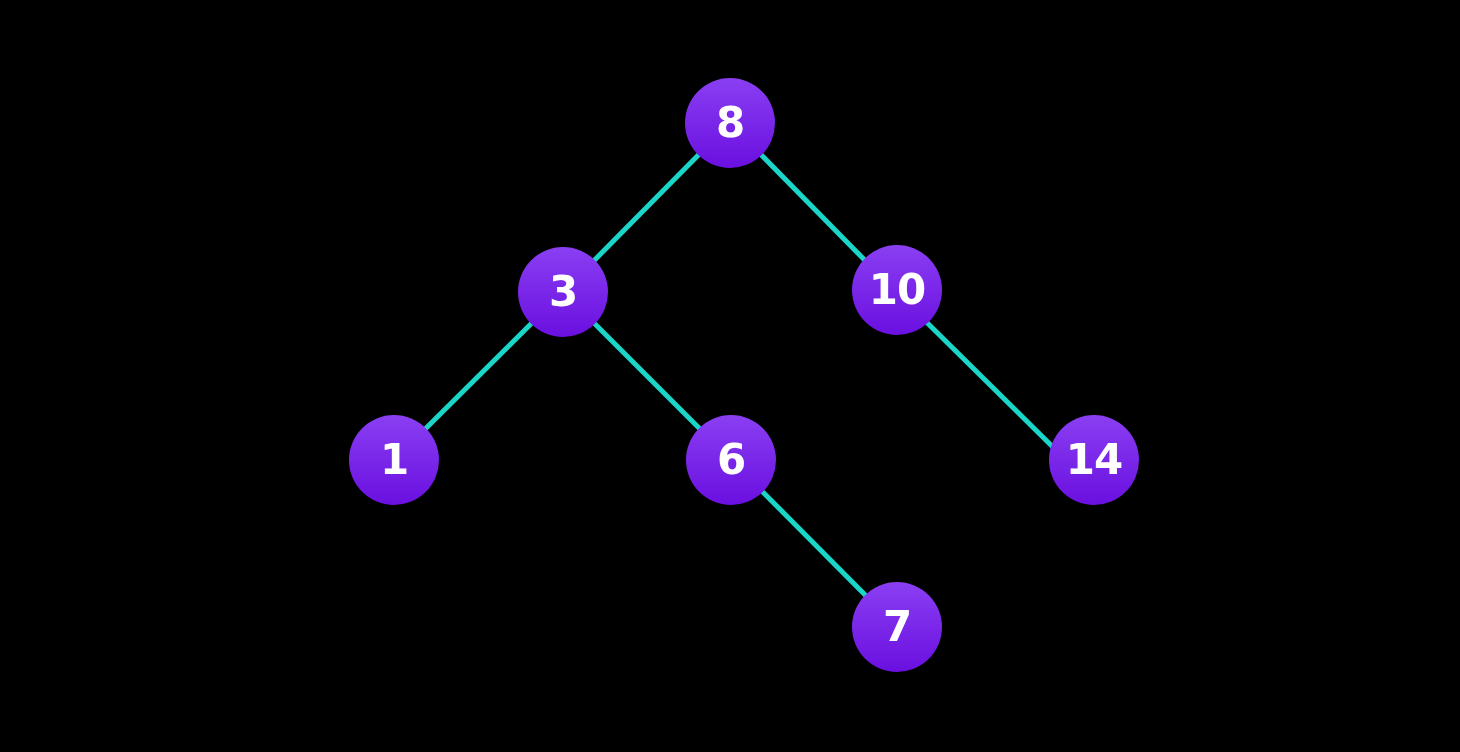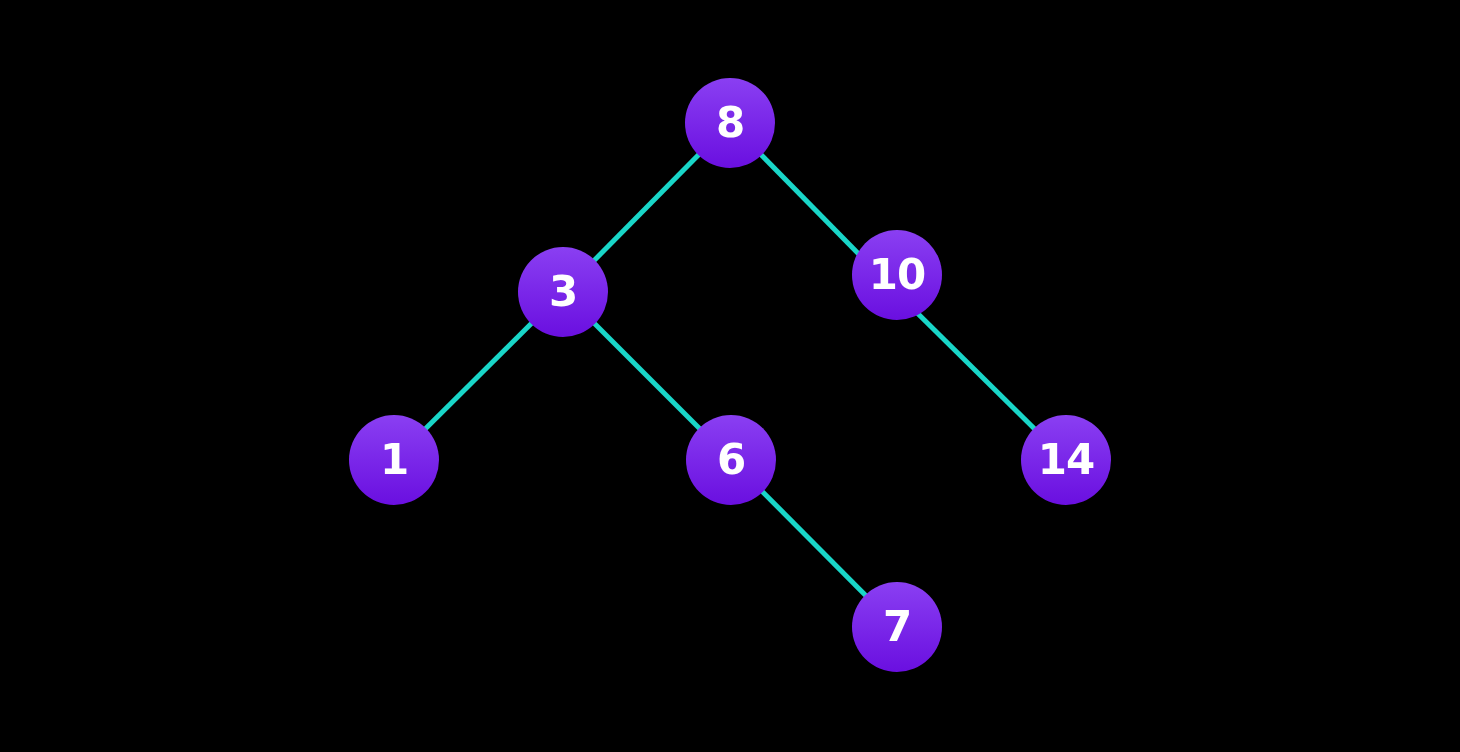--- a/index.html
+++ b/index.html
@@ -51,29 +51,29 @@
       <line x1="897" y1="293" x2="1066" y2="460" stroke="#19d6c8" stroke-width="5"></line>
       <line x1="731" y1="460" x2="897" y2="627" stroke="#19d6c8" stroke-width="5"></line>
     </svg>
   <div class="nodes">
       <div class="tree-node" style="left: 730px; top: 123px; width: 90px; height: 90px; background: linear-gradient(rgb(138, 63, 242), rgb(106, 15, 224));">
         <span style="color: rgb(255, 255, 255);">8</span>
       </div>
       <div class="tree-node" style="left: 563px; top: 292px; width: 90px; height: 90px; background: linear-gradient(rgb(138, 63, 242), rgb(106, 15, 224));">
         <span style="color: rgb(255, 255, 255);">3</span>
       </div>
-      <div class="tree-node" style="left: 897px; top: 275px; width: 90px; height: 90px; background: linear-gradient(rgb(138, 63, 242), rgb(106, 15, 224)); justify-content: center;">
+      <div class="tree-node" style="left: 897px; top: 290px; width: 90px; height: 90px; background: linear-gradient(rgb(138, 63, 242), rgb(106, 15, 224)); justify-content: center;">
         <span style="color: rgb(255, 255, 255);">10</span>
       </div>
       <div class="tree-node" style="left: 394px; top: 460px; width: 90px; height: 90px; background: linear-gradient(rgb(138, 63, 242), rgb(106, 15, 224));">
         <span style="color: rgb(255, 255, 255);">1</span>
       </div>
       <div class="tree-node" style="left: 731px; top: 460px; width: 90px; height: 90px; background: linear-gradient(rgb(138, 63, 242), rgb(106, 15, 224));">
         <span style="color: rgb(255, 255, 255);">6</span>
       </div>
-      <div class="tree-node" style="left: 1066px; top: 460px; width: 90px; height: 90px; background: linear-gradient(rgb(138, 63, 242), rgb(106, 15, 224)); text-align: right;">
+      <div class="tree-node" style="left: 1094px; top: 460px; width: 90px; height: 90px; background: linear-gradient(rgb(138, 63, 242), rgb(106, 15, 224)); text-align: right;">
         <span style="color: rgb(255, 255, 255);">14</span>
       </div>
       <div class="tree-node" style="left: 897px; top: 627px; width: 90px; height: 90px; background: linear-gradient(rgb(138, 63, 242), rgb(106, 15, 224));">
         <span style="color: rgb(255, 255, 255);">7</span>
       </div>
     </div>
 </div>
 
 </body></html>

